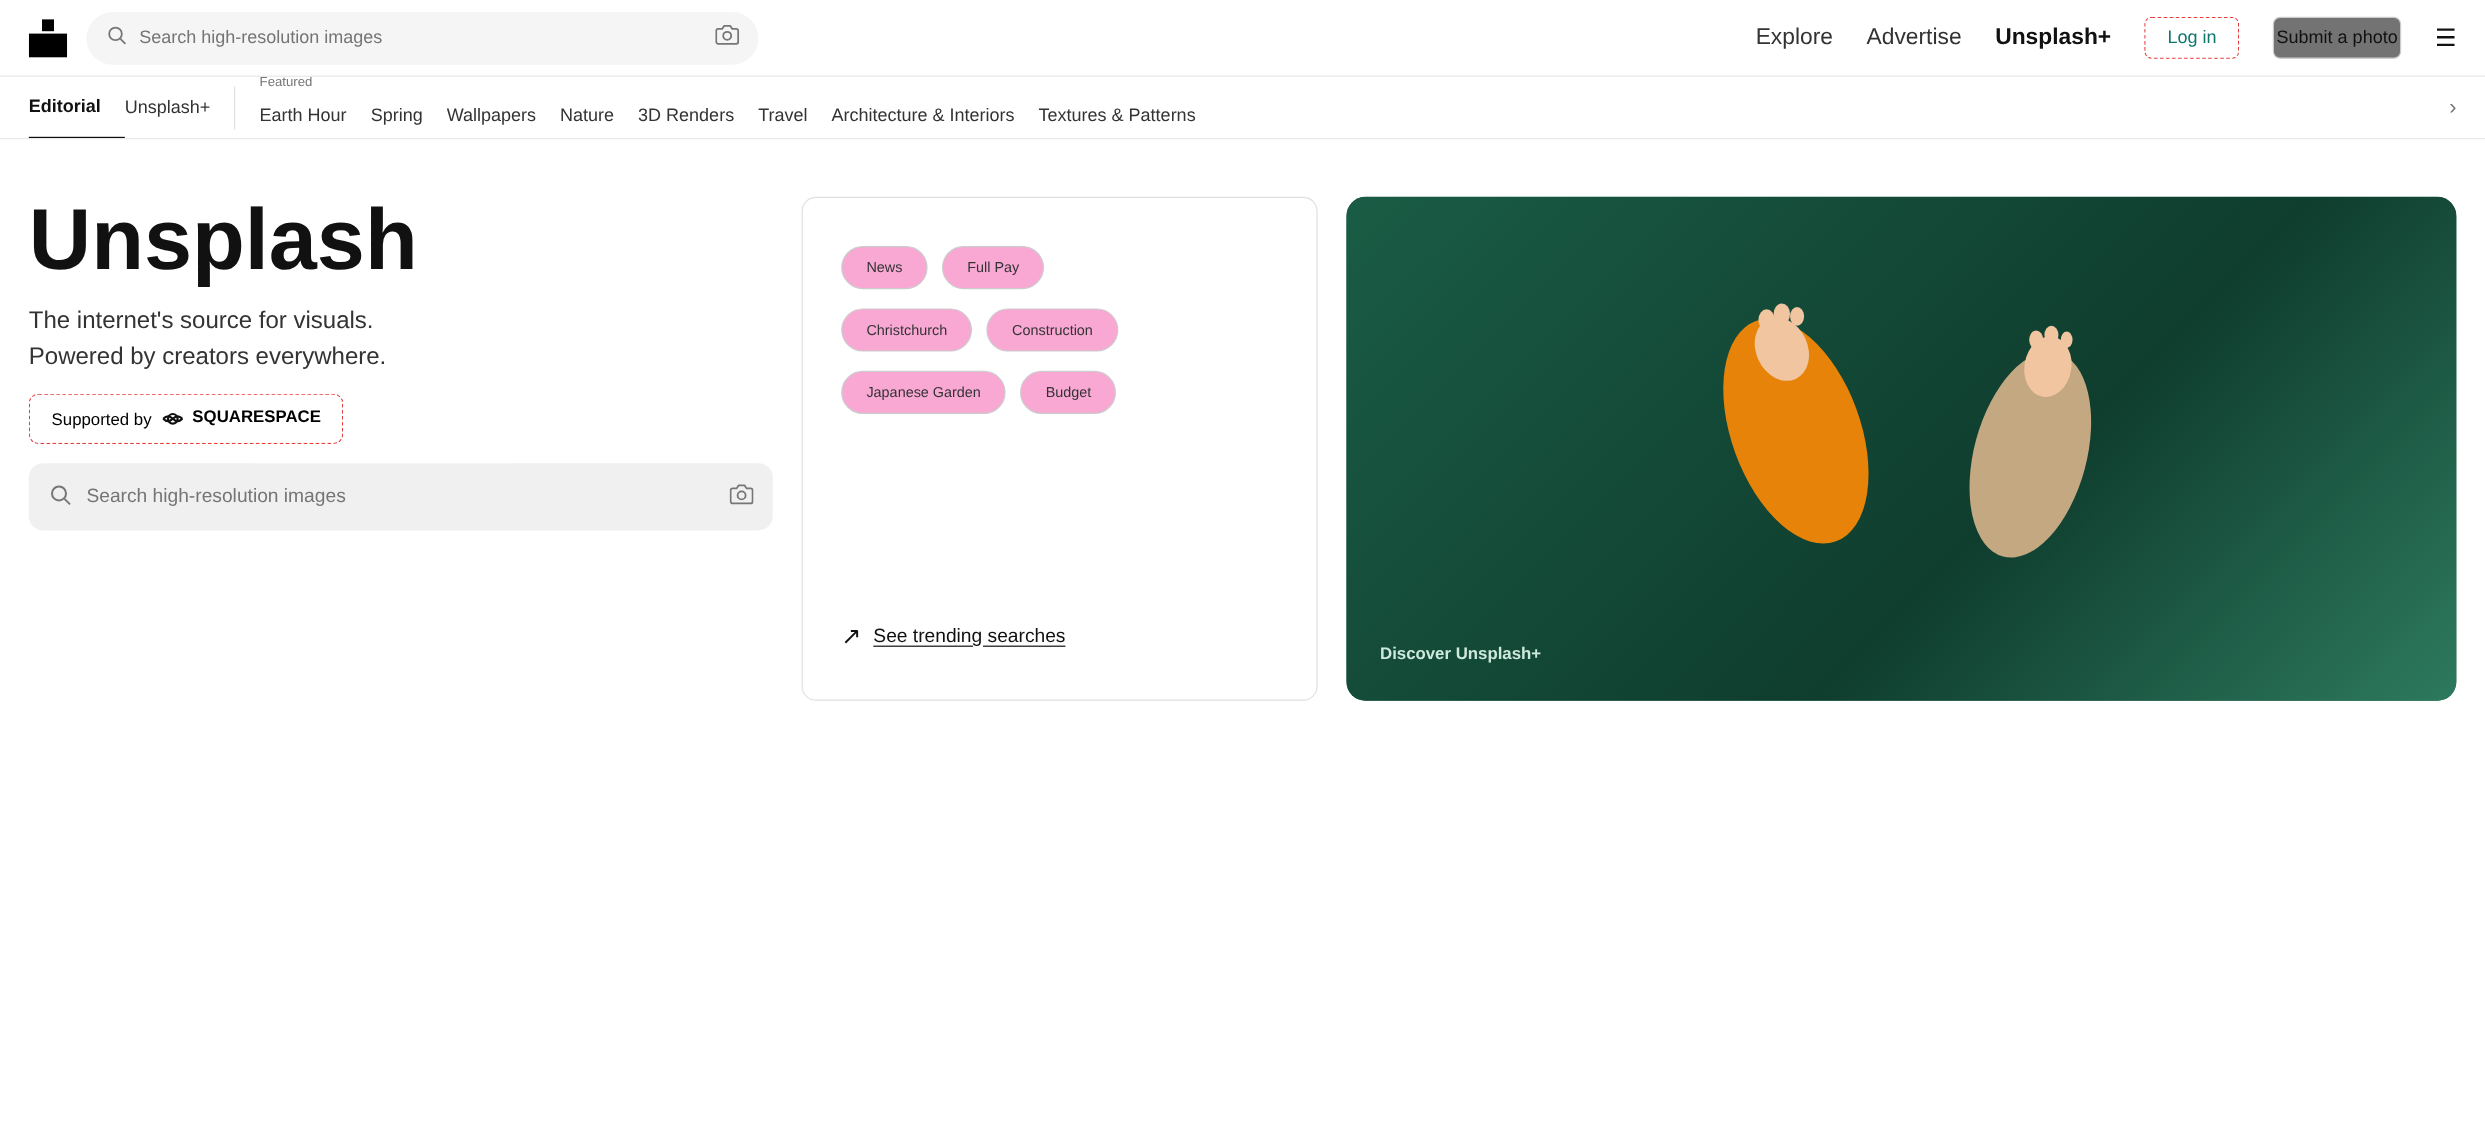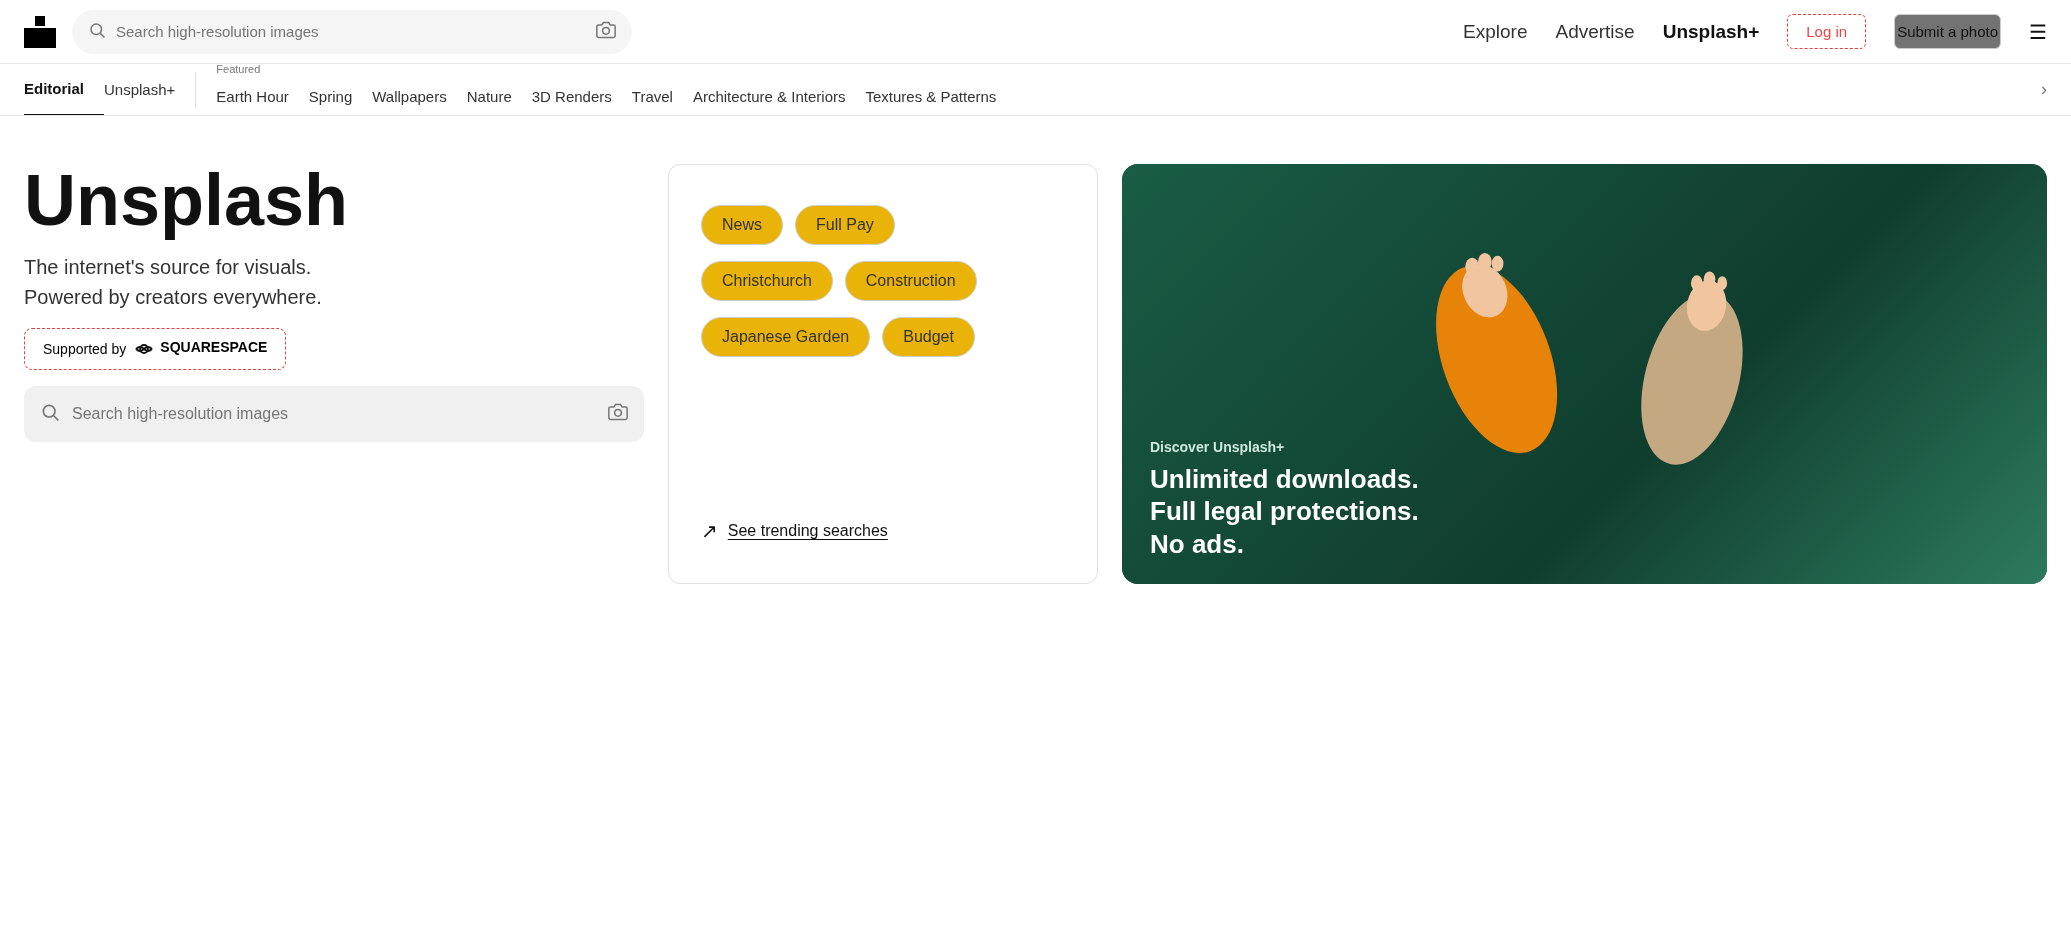--- a/index.html
+++ b/index.html
@@ -62,21 +62,21 @@
       font-weight: 600;
       color: #111;
     }
     .btn-login {
       border: 1.5px dashed #e53e3e;
       border-radius: 6px;
       padding: 8px 18px;
       font-size: 15px;
       background: #fff;
       cursor: pointer;
-      color: #ef4444;
+      color: #0f766e;
     }
     .btn-submit {
       border: 1.5px solid #ccc;
       border-radius: 6px;
       padding: 8px 2px;
       font-size: 15px;
       background: #737373;
       cursor: pointer;
       color: #111;
     }
@@ -219,24 +219,24 @@
     }
     .tag-row {
       display: flex;
       gap: 12px;
       flex-wrap: wrap;
     }
     .tag-pill {
       border: 1.5px solid #ccc;
       border-radius: 24px;
       padding: 10px 20px;
-      font-size: 16px;
+      font-size: 12px;
       color: #333;
       cursor: pointer;
-      background: #eab308;
+      background: #f9a8d4;
       white-space: nowrap;
     }
     .see-trending {
       display: flex;
       align-items: center;
       gap: 10px;
       margin-top: auto;
       cursor: pointer;
     }
     .trending-arrow {
@@ -447,21 +447,16 @@
         <ellipse cx="360" cy="220" rx="48" ry="90" fill="#c4a882" transform="rotate(15 360 220)"></ellipse>
         <ellipse cx="375" cy="145" rx="20" ry="26" fill="#f0c5a0" transform="rotate(10 375 145)"></ellipse>
 
         <ellipse cx="365" cy="122" rx="6" ry="8" fill="#f0c5a0"></ellipse>
         <ellipse cx="378" cy="118" rx="6" ry="8" fill="#f0c5a0"></ellipse>
         <ellipse cx="391" cy="122" rx="5" ry="7" fill="#f0c5a0"></ellipse>
       </svg>
     </div>
     <div class="card-content">
       <div class="card-discover">Discover Unsplash+</div>
-      <div class="card-headline">
-        <span>Unlimited downloads.</span><br>
-        <span>Full legal protections.</span><br>
-        <span>No ads.</span>
-      </div>
     </div>
   </div>
 
 </main>
 
 </body></html>

